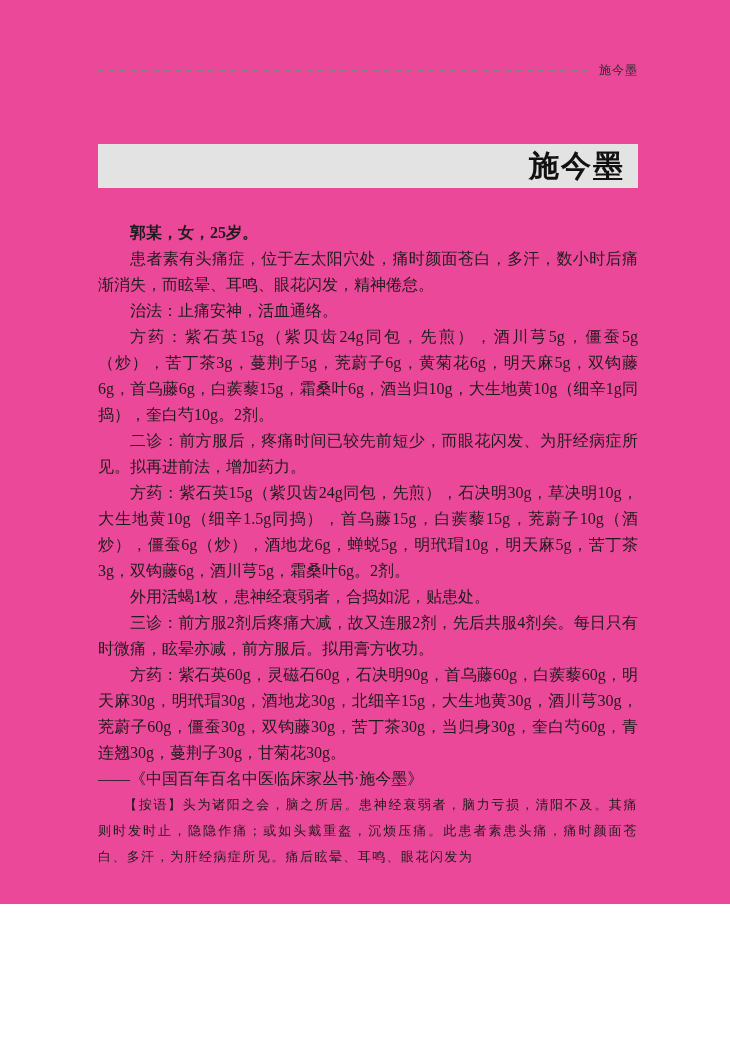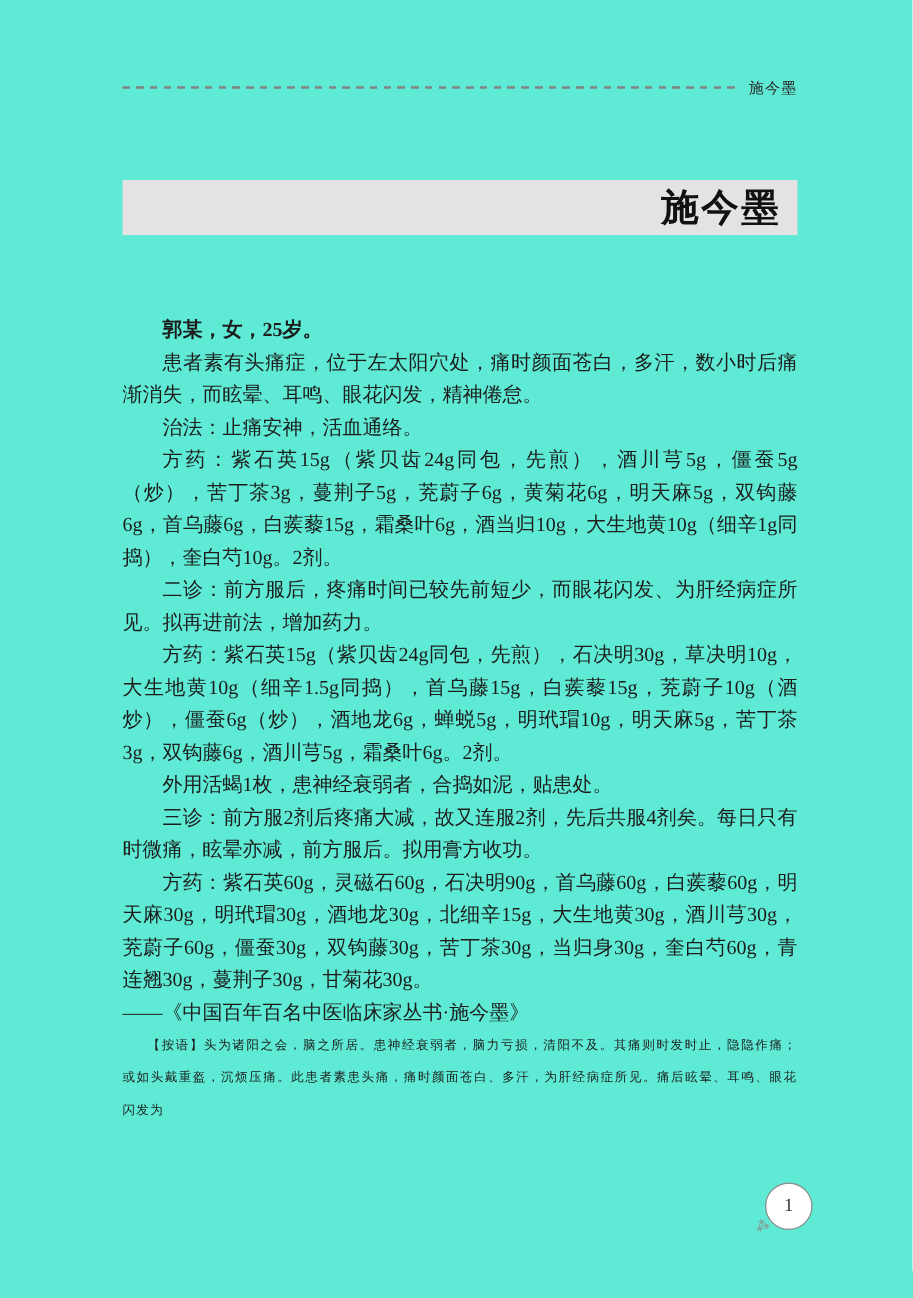--- a/index.html
+++ b/index.html
@@ -3,24 +3,24 @@
 <meta charset="utf-8">
 <style>
   html, body {
     margin: 0;
     padding: 0;
     background: #ffffff;
   }
   .page {
     position: relative;
     width: 730px;
-    height: 1038px;
+    height: 904px;
     box-sizing: border-box;
     padding: 0 92px 0 98px;
-    background: #5eead4;
+    background: #ec4899;
     font-family: "Liberation Serif", "DejaVu Serif", serif;
     color: #1c1c1c;
     overflow: hidden;
   }
   
   .running-head {
     display: flex;
     align-items: center;
     margin-top: 63px;
     height: 14px;
@@ -48,38 +48,38 @@
     padding-right: 13px;
   }
   .banner-title {
     font-size: 30px;
     font-weight: bold;
     letter-spacing: 2px;
     color: #111111;
   }
   
   .body-text {
-    margin-top: 64px;
+    margin-top: 32px;
     font-size: 16px;
     line-height: 26px;
   }
   .para {
     margin: 0;
     text-indent: 2em;
     text-align: justify;
     text-justify: inter-ideograph;
   }
   .para.bold { font-weight: bold; }
   .para.citation {
     text-indent: 0;
     font-weight: normal;
   }
   .para.kai {
     letter-spacing: 0.11em;
-    font-size: 10px;
+    font-size: 13px;
   }
   
   .page-number-circle {
     position: absolute;
     top: 946px;
     right: 80px;
     width: 36px;
     height: 36px;
     border: 1px solid #8a8a8a;
     border-radius: 50%;

